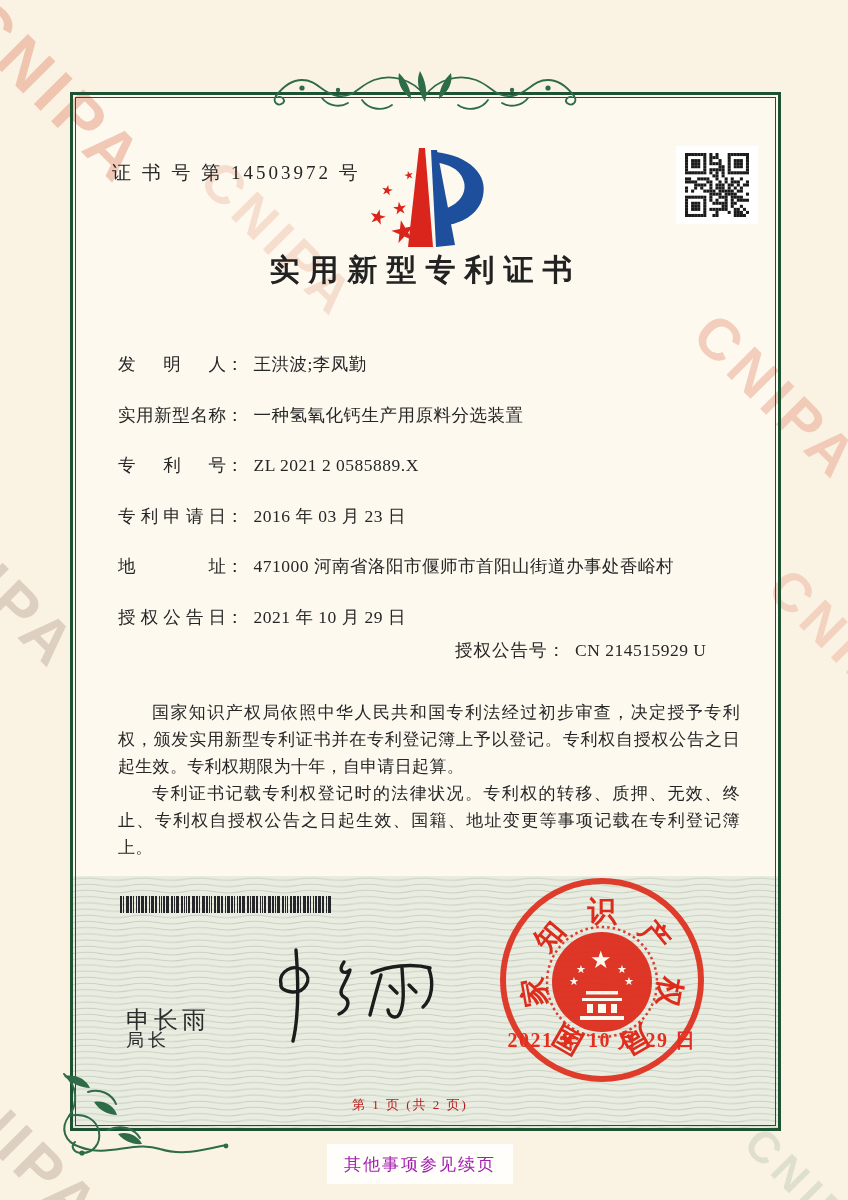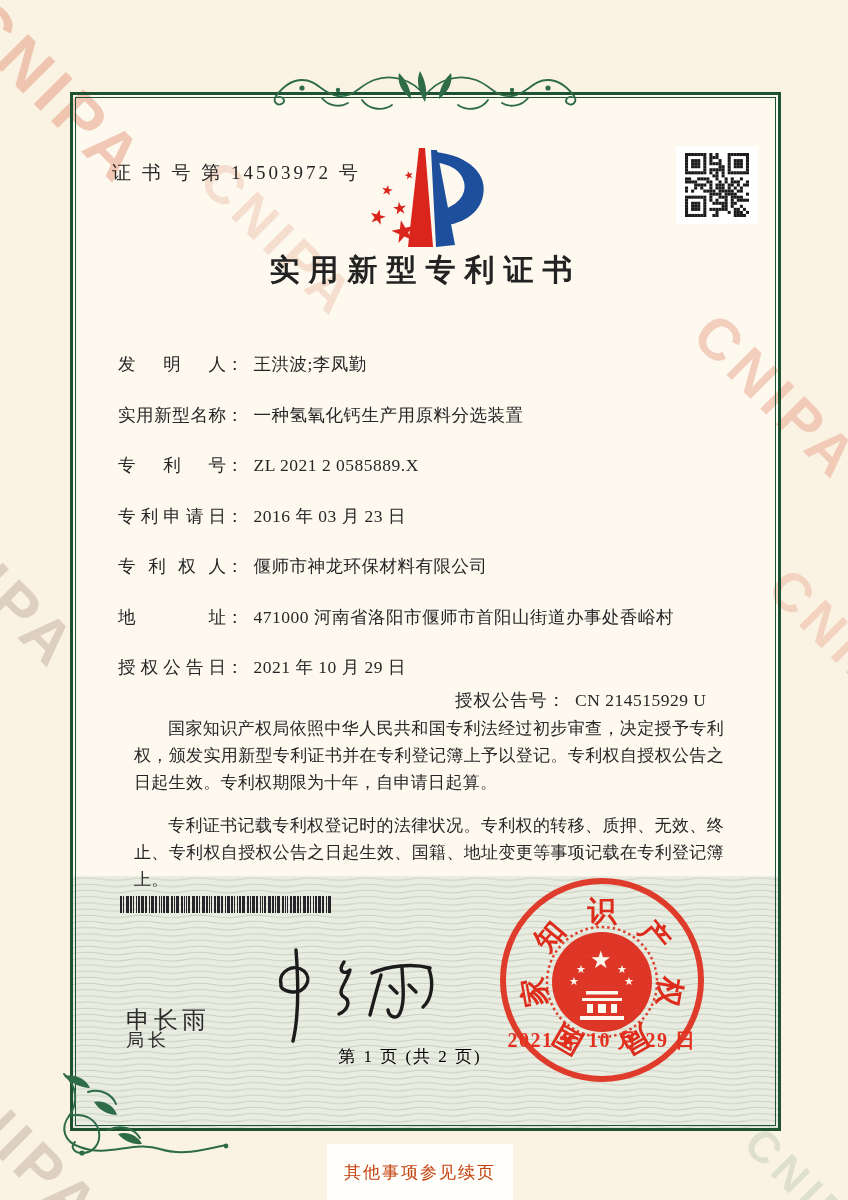--- a/index.html
+++ b/index.html
@@ -35,33 +35,33 @@
   .frow{height:21px;margin-bottom:29.5px;white-space:nowrap;position:relative;}
   .flabel{display:inline-block;width:108px;text-align:justify;text-align-last:justify;vertical-align:top;}
   .flabel.natural{width:auto;text-align-last:auto;letter-spacing:1px;}
   .fcolon{display:inline-block;}
   .fval{margin-left:10px;letter-spacing:.5px;}
   .grant-no-group{position:absolute;left:337px;top:0;margin-top:33px;}
 
   
   .body-text{position:absolute;left:118px;top:699px;width:622px;font-size:17px;
       line-height:27px;text-align:justify;color:#262626;letter-spacing:.3px;}
-  .body-text p{margin:16px;text-indent:2em;}
+  .body-text p{margin:0;text-indent:2em;}
 
   
   .barcode{position:absolute;left:120px;top:896px;}
   .signer-title{position:absolute;left:126px;top:1028px;font-size:18px;letter-spacing:4px;}
   .signer-name{position:absolute;left:126px;top:1004px;font-size:24px;letter-spacing:4px;}
   .signature{position:absolute;left:250px;top:942px;}
   .seal{position:absolute;left:494px;top:874px;z-index:8;}
   .seal-char{font-size:29px;font-weight:bold;fill:#dd2c1c;font-family:"Liberation Serif","DejaVu Serif",serif;}
-  .page-num{position:absolute;left:70px;top:1045px;width:680px;text-align:center;
-      font-size:17px;letter-spacing:2px;color:#000000;}
-  .foot-note{position:absolute;left:327px;top:1144px;width:186px;height:56px;background:#fffefb;
-      display:flex;align-items:center;justify-content:center;font-size:17px;letter-spacing:2px;color:#c2410c;}
+  .page-num{position:absolute;left:70px;top:1096px;width:680px;text-align:center;
+      font-size:13px;letter-spacing:2px;color:#b91c1c;}
+  .foot-note{position:absolute;left:327px;top:1144px;width:186px;height:40px;background:#fffefb;
+      display:flex;align-items:center;justify-content:center;font-size:17px;letter-spacing:2px;color:#a21caf;}
 </style>
 </head>
 <body>
 
 <div class="frame-bg"></div>
 
 <svg class="wavy" width="705" height="254" viewBox="0 0 705 254">
   <defs>
     <pattern id="wavp" width="56" height="6.2" patternUnits="userSpaceOnUse">
       <path d="M0 3.2 Q14 0.6 28 3.2 T56 3.2" fill="none" stroke="#c7cfc0" stroke-width="0.9"></path>
@@ -391,23 +391,20 @@
     <div class="frow">
       <span class="flabel">实用新型名称</span><span class="fcolon">：</span><span class="fval">一种氢氧化钙生产用原料分选装置</span>
     </div>
     <div class="frow">
       <span class="flabel">专利号</span><span class="fcolon">：</span><span class="fval">ZL 2021 2 0585889.X</span>
     </div>
     <div class="frow">
       <span class="flabel">专利申请日</span><span class="fcolon">：</span><span class="fval">2016 年 03 月 23 日</span>
     </div>
     <div class="frow">
-      <span class="flabel">专利权人</span><span class="fcolon">：</span><span class="fval">偃师市神龙环保材料有限公司</span>
-    </div>
-    <div class="frow">
       <span class="flabel">地址</span><span class="fcolon">：</span><span class="fval">471000 河南省洛阳市偃师市首阳山街道办事处香峪村</span>
     </div>
     <div class="frow">
       <span class="flabel">授权公告日</span><span class="fcolon">：</span><span class="fval">2021 年 10 月 29 日</span>
       <span class="grant-no-group">
         <span class="flabel natural">授权公告号</span><span class="fcolon">：</span><span class="fval">CN 214515929 U</span>
       </span>
     </div>
   </div>
 

